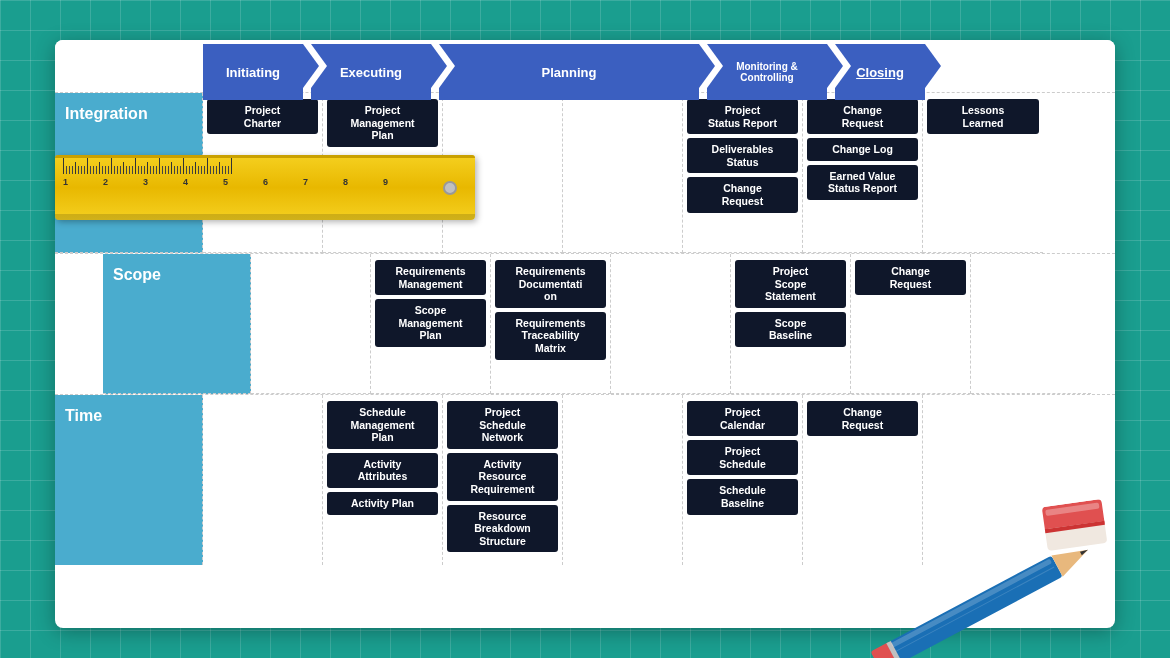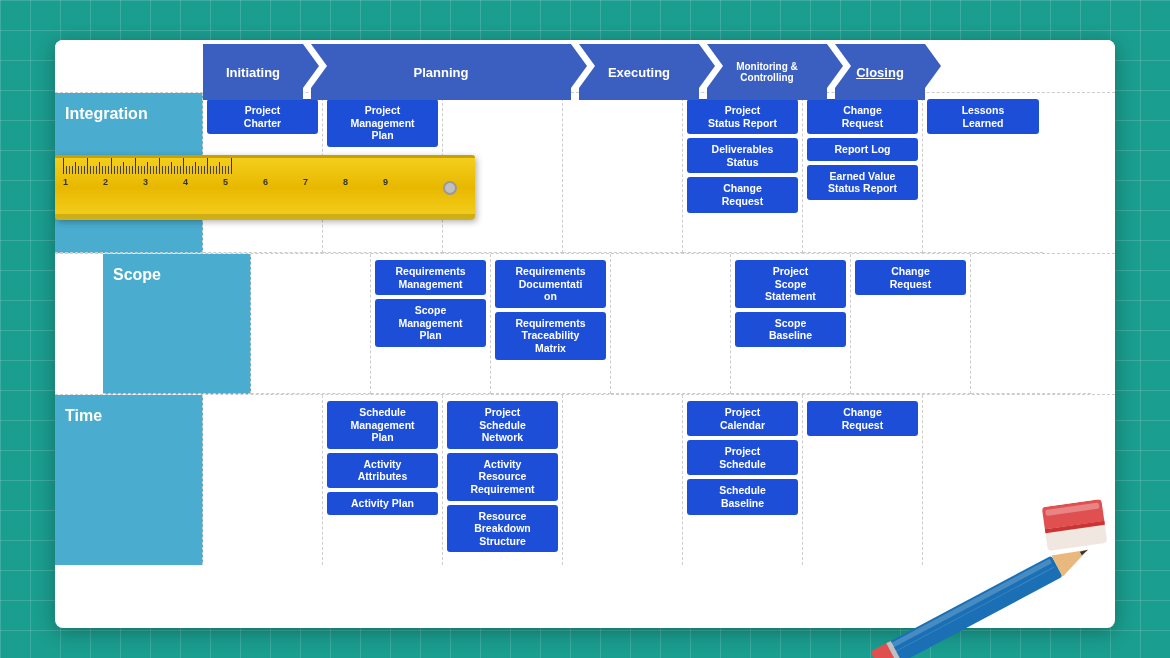--- a/index.html
+++ b/index.html
@@ -92,21 +92,21 @@
     .cell {
       border-right: 1px dashed #ccc;
       border-bottom: 1px dashed #ccc;
       padding: 6px 4px;
       display: flex;
       flex-direction: column;
       gap: 4px;
       vertical-align: top;
     }
     .green-box {
-      background: #1d4ed8;
+      background: #0f172a;
       color: white;
       font-size: 10.5px;
       font-weight: bold;
       text-align: center;
       padding: 5px 4px;
       border-radius: 3px;
       line-height: 1.2;
     }
     
     .ruler {
@@ -149,25 +149,25 @@
   </style>
 </head>
 <body>
 
 <div class="main-card">
 
   <div class="header-row">
     <div class="phase-arrow phase-initiating first">
       <span>Initiating</span>
     </div>
+    <div class="phase-arrow phase-executing" style="margin-left:8px;">
+      <span>Executing</span>
+    </div>
     <div class="phase-arrow phase-planning" style="margin-left:8px;">
       <span>Planning</span>
-    </div>
-    <div class="phase-arrow phase-executing" style="margin-left:8px;">
-      <span>Executing</span>
     </div>
     <div class="phase-arrow phase-monitoring" style="margin-left:8px; font-size:10px;">
       <span>Monitoring &amp;<br>Controlling</span>
     </div>
     <div class="phase-arrow phase-closing" style="margin-left:8px;text-decoration:underline;">
       <span>Closing</span>
     </div>
   </div>
 
   <div style="overflow:hidden;">
@@ -190,21 +190,21 @@
       <div class="cell" style="min-width:120px;"></div>
 
       <div class="cell" style="min-width:120px;">
         <div class="green-box">Project<br>Status Report</div>
         <div class="green-box">Deliverables<br>Status</div>
         <div class="green-box">Change<br>Request</div>
       </div>
 
       <div class="cell" style="min-width:120px;">
         <div class="green-box">Change<br>Request</div>
-        <div class="green-box">Report Log</div>
+        <div class="green-box">Change Log</div>
         <div class="green-box">Earned Value<br>Status Report</div>
       </div>
 
       <div class="cell" style="min-width:120px; border-right:none;">
         <div class="green-box">Lessons<br>Learned</div>
       </div>
     </div>
 
     <div style="display:flex; border-top:1px dashed #ccc;padding-left:48px;">
       <div class="row-label" style="min-width:148px; min-height:140px;">

